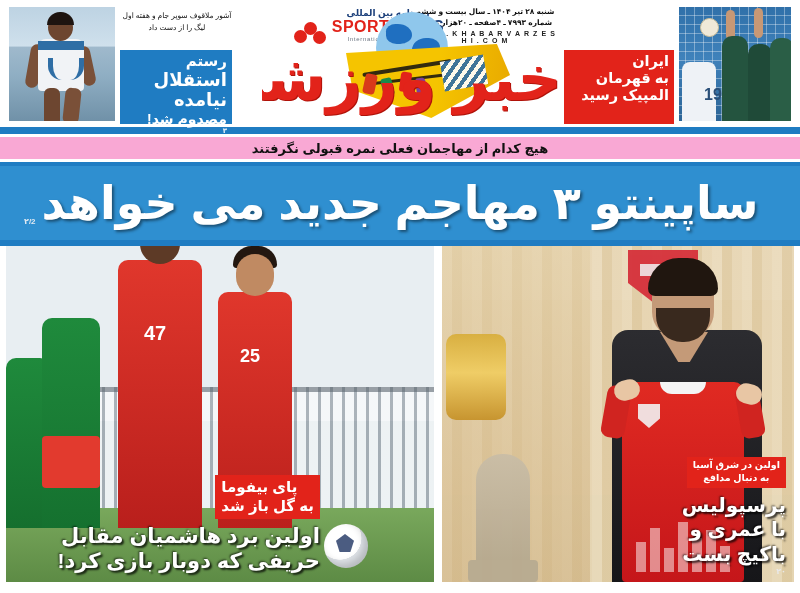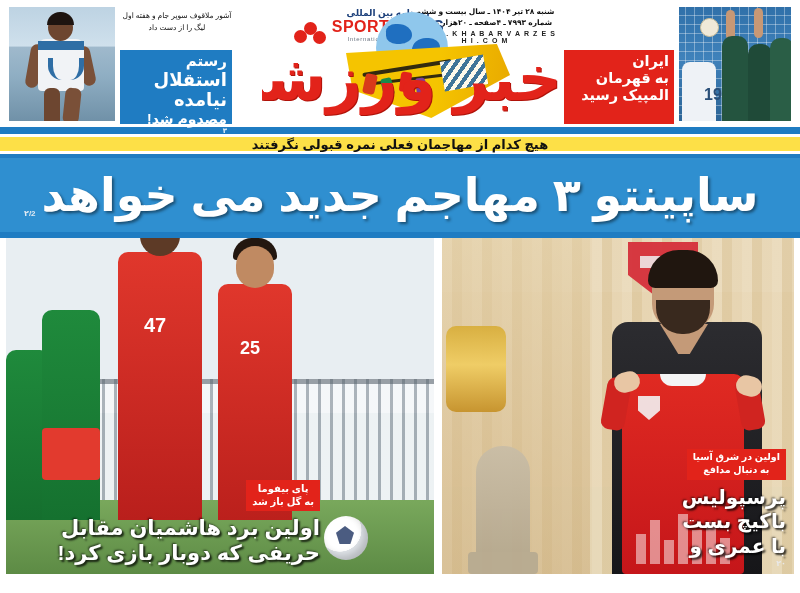--- a/index.html
+++ b/index.html
@@ -172,21 +172,21 @@
     color:#e2231a;font-size:62px;font-weight:bold;line-height:86px;
     text-align:left;direction:rtl;letter-spacing:-2px;
     text-shadow:1px 1px 0 #b01209;
     white-space:nowrap;overflow:hidden;
   }
 
   
   .bar-blue-top{height:7px;background:#1f7cc2;}
   .bar-white-a{height:3px;background:#fff;}
   .yellow-banner{
-    height:14px;background:#fde047;display:flex;align-items:center;justify-content:center;
+    height:22px;background:#f9a8d4;display:flex;align-items:center;justify-content:center;
     direction:rtl;
   }
   .yellow-banner span{
     font-size:13px;font-weight:bold;color:#111;letter-spacing:.2px;
   }
   .bar-white-b{height:3px;background:#fff;}
   .bar-blue-thin{height:4px;background:#1f7cc2;}
 
   
   .main-headline{
@@ -328,21 +328,21 @@
   }
   .pl-ball:before{
     content:"";position:absolute;left:12px;top:10px;width:18px;height:18px;background:#2b3f6b;
     clip-path:polygon(50% 0,100% 38%,80% 100%,20% 100%,0 38%);opacity:.85;
   }
 
   
   .cap-left{position:absolute;left:8px;bottom:8px;width:306px;direction:rtl;text-align:right;}
   .cap-left .tag{
     display:inline-block;background:#e2231a;color:#fff;padding:2px 6px 3px 6px;
-    font-size:10px;font-weight:bold;line-height:1.3;text-align:center;margin-bottom:4px;
+    font-size:15px;font-weight:bold;line-height:1.3;text-align:left;margin-bottom:4px;
   }
   .cap-left .tag .t2{display:block;}
   .cap-left .hl{
     font-size:21px;font-weight:bold;color:#ffffff;line-height:1.22;
     text-shadow:2px 2px 2px rgba(0,0,0,.75),-1px -1px 2px rgba(0,0,0,.6);
   }
 
   .cap-right{position:absolute;right:8px;bottom:6px;width:180px;direction:rtl;text-align:right;}
   .cap-right .tag{
     display:inline-block;background:#e2231a;color:#fff;padding:2px 6px 3px 6px;
@@ -479,22 +479,22 @@
           <div class="pm-hand pm-handL"></div>
           <div class="pm-hand pm-handR"></div>
         </div>
 
         <div class="cap-right">
           <div class="tag">
             <span>اولین در شرق آسیا</span>
             <span class="t2">به دنبال مدافع</span>
           </div>
           <div class="hl">پرسپولیس</div>
+          <div class="hl">با عمری و</div>
           <div class="hl">باکیچ بست</div>
-          <div class="hl">با عمری و</div>
           <div class="pg">۲۰</div>
         </div>
       </div>
 
       <div class="photo-left">
         <div class="pl-fence"></div>
         <div class="pl-rail"></div>
         <div class="pl-grass"></div>
         <div class="pl-p4"></div>
         <div class="pl-p1">

